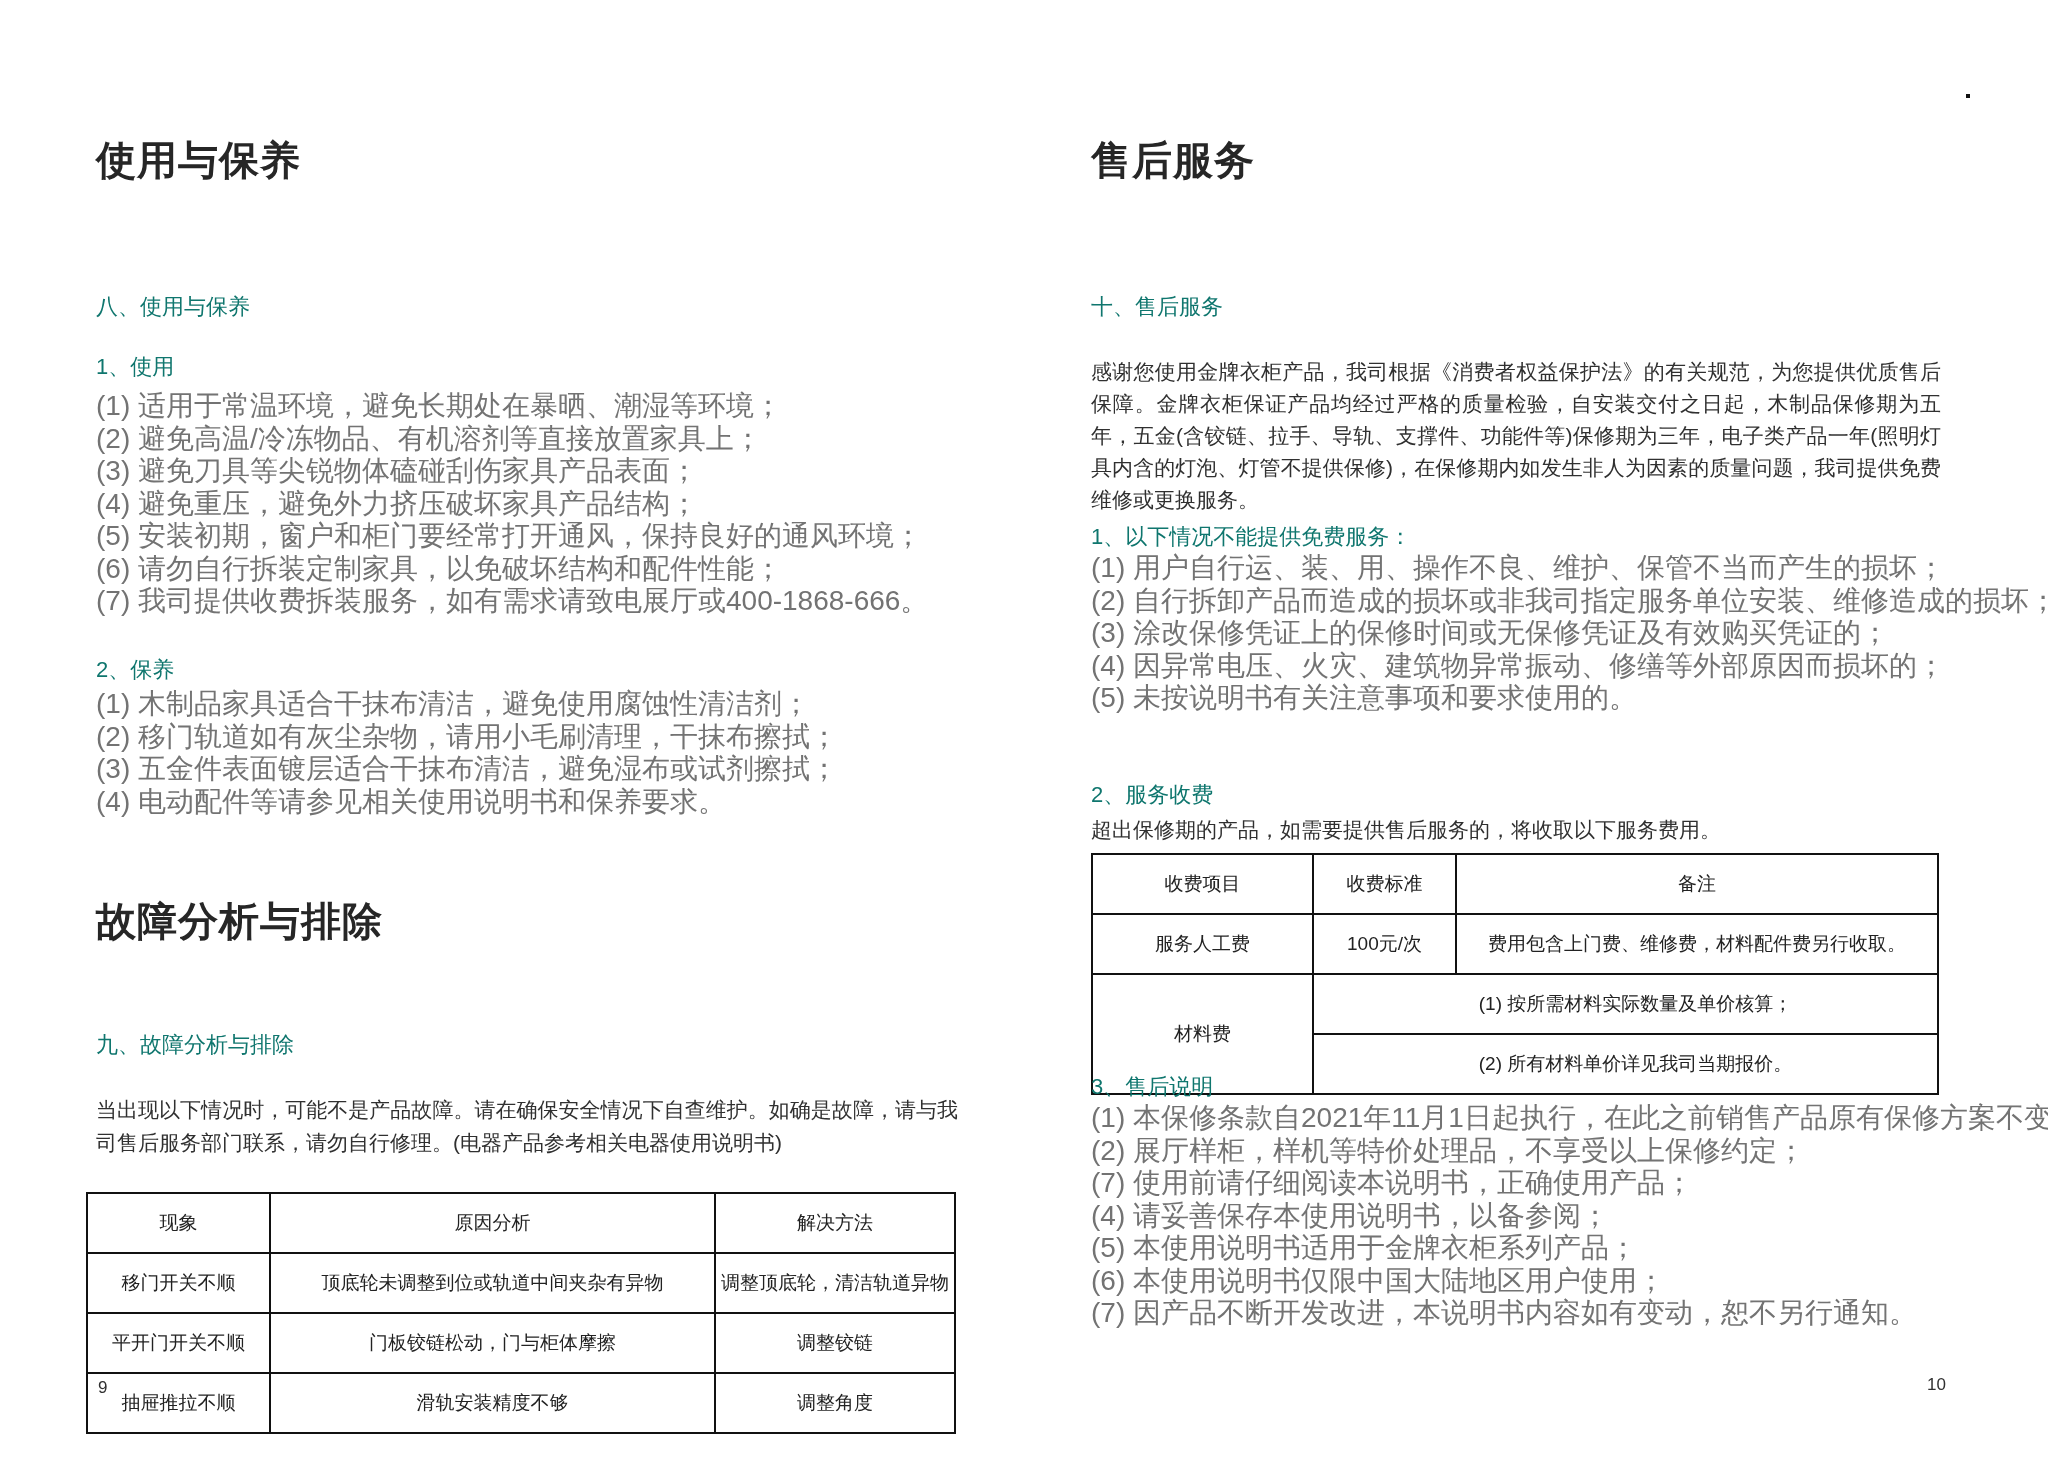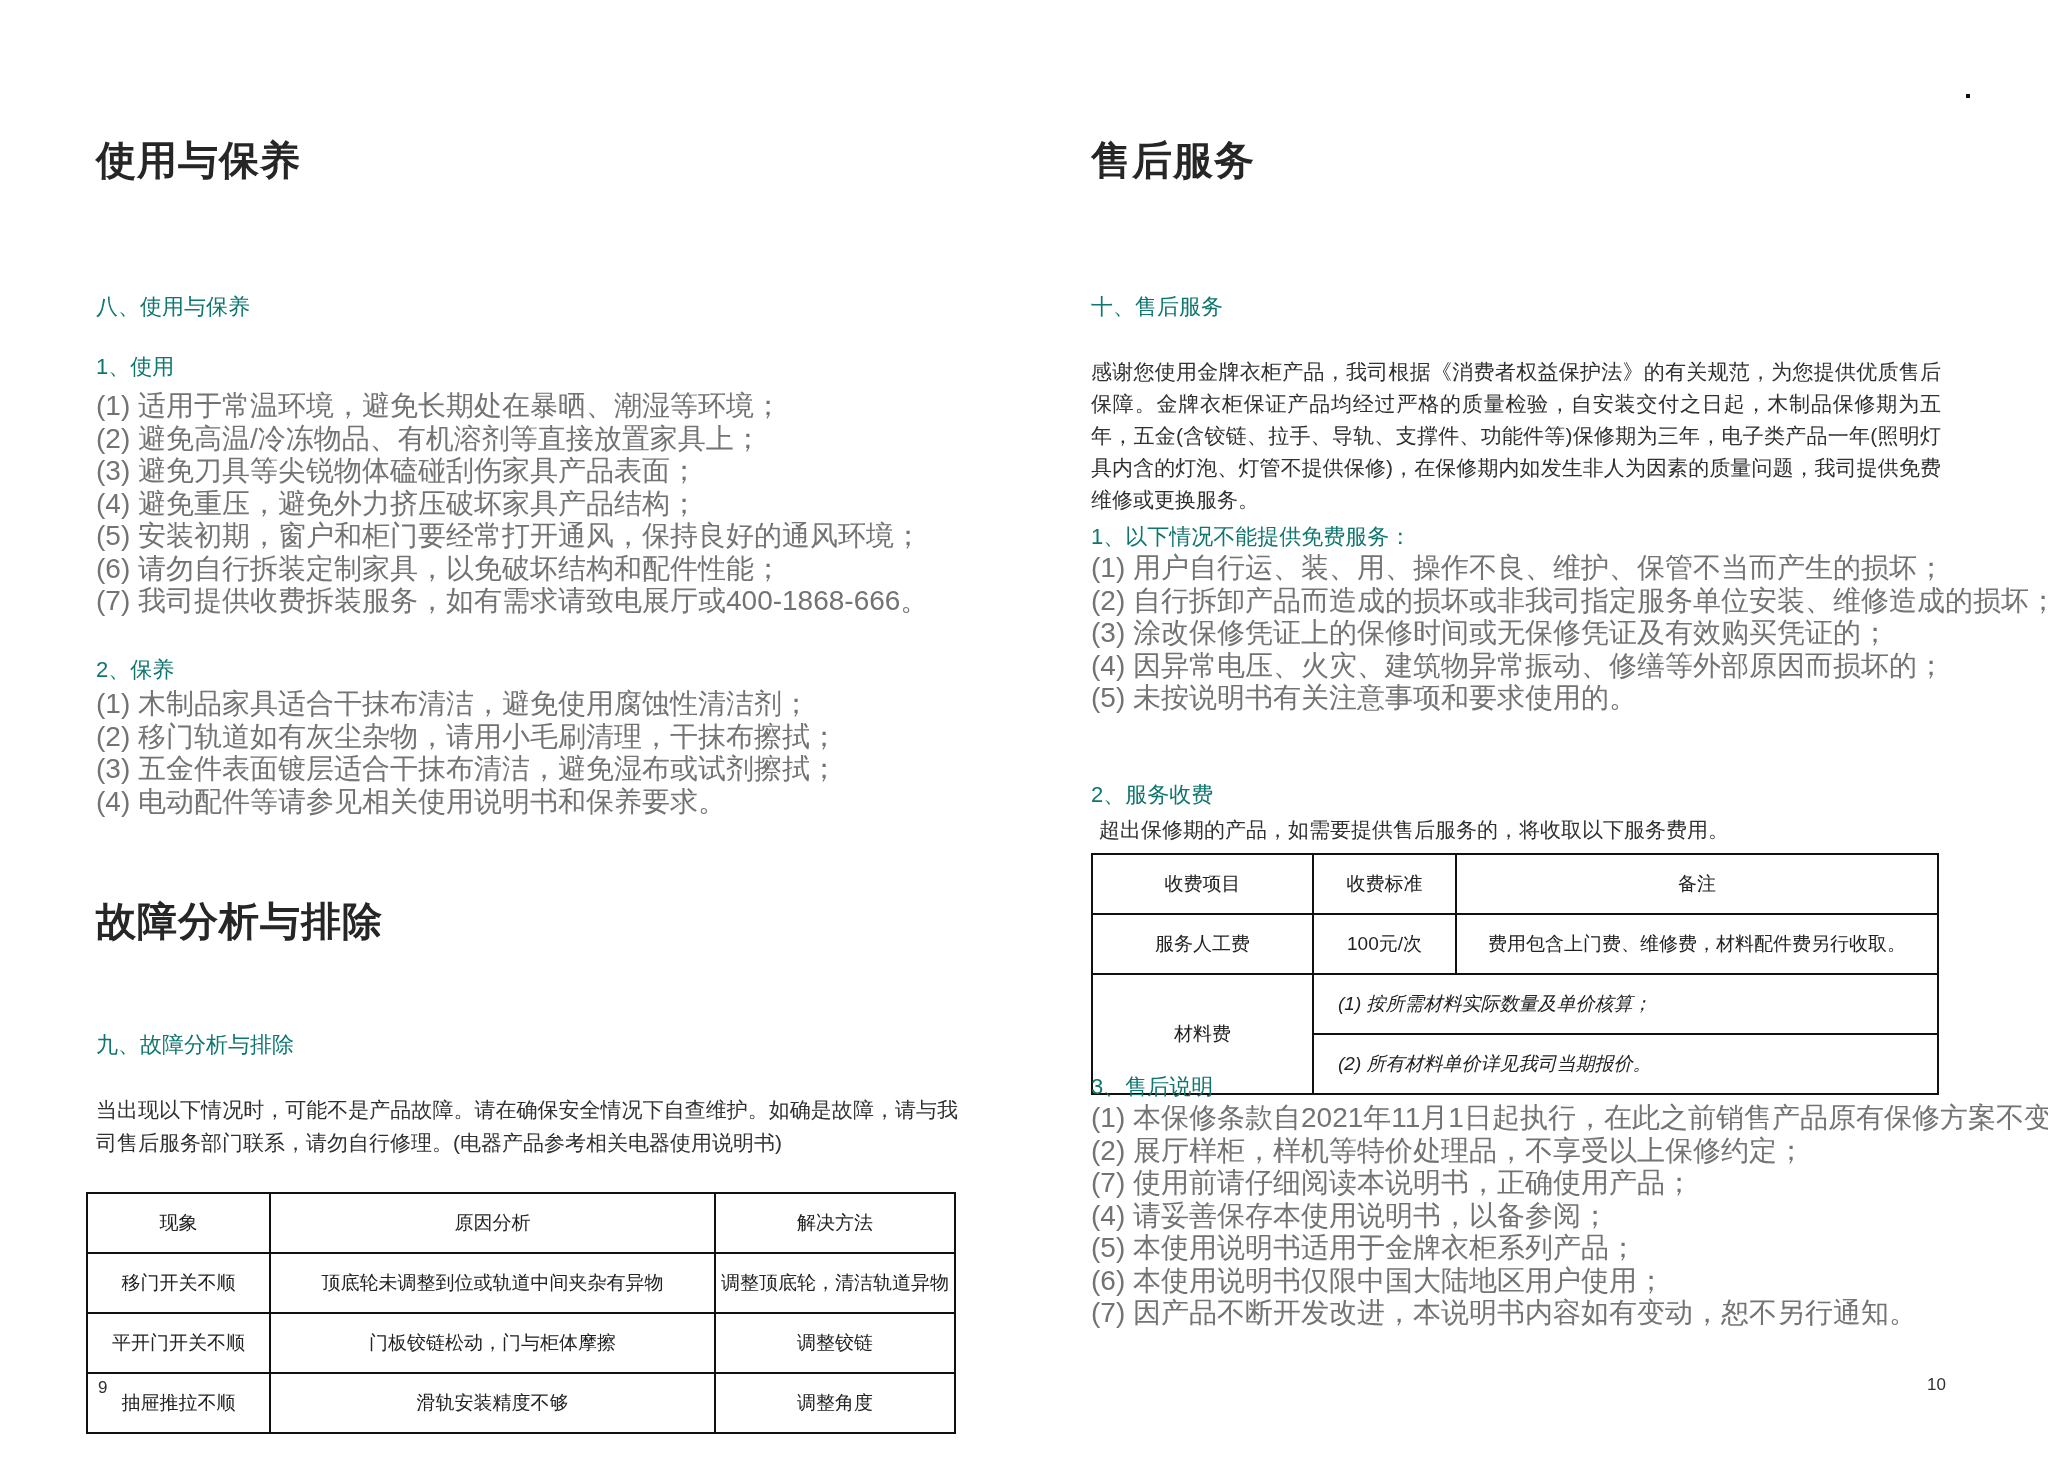--- a/index.html
+++ b/index.html
@@ -46,21 +46,21 @@
     color: #222222;
   }
   table.doc-table td {
     border: 2px solid #111111;
     text-align: center;
     vertical-align: middle;
     padding: 16px 4px;
     overflow: hidden;
     white-space: nowrap;
   }
-  table.doc-table td.left-align { text-align: left; padding-left: 24px; font-style: italic; }
+  table.doc-table td.left-align { text-align: center; padding-left: 24px; }
   .page-num { position: absolute; font-size: 17px; color: #303030; }
   .corner-dot {
     position: absolute;
     left: 1966px; top: 94px;
     width: 4px; height: 4px;
     background: #111111;
   }
 </style>
 </head>
 <body>
@@ -144,21 +144,21 @@
   <div class="line-block" style="left:0; top:552px;">
     <div>(1) 用户自行运、装、用、操作不良、维护、保管不当而产生的损坏；</div>
     <div>(2) 自行拆卸产品而造成的损坏或非我司指定服务单位安装、维修造成的损坏；</div>
     <div>(3) 涂改保修凭证上的保修时间或无保修凭证及有效购买凭证的；</div>
     <div>(4) 因异常电压、火灾、建筑物异常振动、修缮等外部原因而损坏的；</div>
     <div>(5) 未按说明书有关注意事项和要求使用的。</div>
   </div>
 
   <div class="sec-heading" style="left:0; top:780px;">2、服务收费</div>
 
-  <div class="para" style="left:8px; top:813px; width:850px; white-space:nowrap;">超出保修期的产品，如需要提供售后服务的，将收取以下服务费用。</div>
+  <div class="para" style="left:0; top:813px; width:850px; white-space:nowrap;">超出保修期的产品，如需要提供售后服务的，将收取以下服务费用。</div>
 
   <table class="doc-table" style="left:0; top:853px; width:846px;">
     <colgroup>
         <col style="width:221px">
         <col style="width:143px">
         <col style="width:482px">
       </colgroup>
     <tbody>
         <tr style="height:37px">
       <td>收费项目</td>

